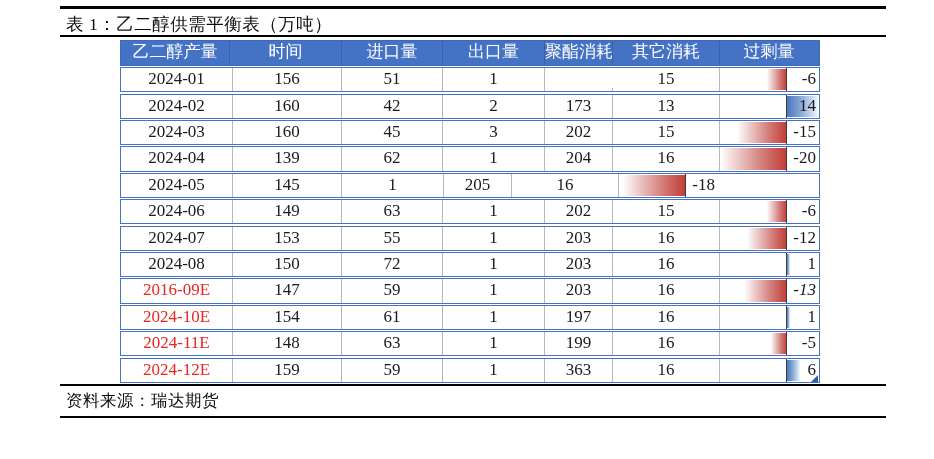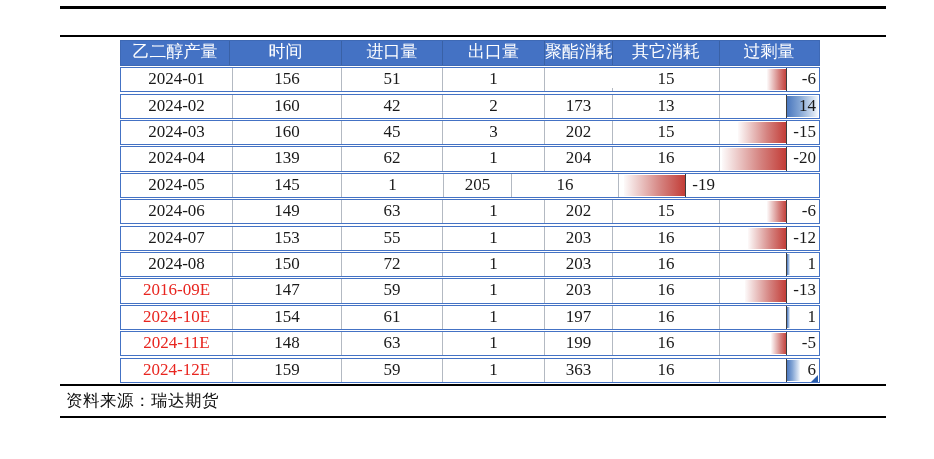--- a/index.html
+++ b/index.html
@@ -57,20 +57,21 @@
   .corner {
     position:absolute; right:0; bottom:0; width:0; height:0; z-index:3;
     border-left:7px solid transparent; border-bottom:7px solid #2a5caa;
   }
 </style>
 </head>
 <body>
 
 <div class="canvas">
   <div class="rule rule-top"></div>
+  <div class="title">表 1：乙二醇供需平衡表（万吨）</div>
   <div class="rule rule-title"></div>
 
   <div class="tablewrap">
     <div class="thead" id="thead">
         <div class="hcell" style="width: 109px;">乙二醇产量</div>
         <div class="hcell" style="width: 112px;">时间</div>
         <div class="hcell" style="width: 101px;">进口量</div>
         <div class="hcell" style="width: 102px;">出口量</div>
         <div class="hcell" style="width: 68px;">聚酯消耗</div>
         <div class="hcell" style="width: 107px;">其它消耗</div>
@@ -131,21 +132,21 @@
         </div>
         <div class="trow">
           <div class="cell" style="width: 112px;">2024-05</div>
           <div class="cell" style="width: 109px;">145</div>
           <div class="cell" style="width: 102px;">1</div>
           <div class="cell" style="width: 68px;">205</div>
           <div class="cell" style="width: 107px;">16</div>
           <div class="cell surplus" style="width: 98px;">
             <div class="neg-bar" style="width: 62px;"></div>
             <div class="axisline"></div>
-            <span class="sval">-19</span>
+            <span class="sval">-18</span>
           </div>
         </div>
         <div class="trow">
           <div class="cell" style="width: 112px;">2024-06</div>
           <div class="cell" style="width: 109px;">149</div>
           <div class="cell" style="width: 101px;">63</div>
           <div class="cell" style="width: 102px;">1</div>
           <div class="cell" style="width: 68px;">202</div>
           <div class="cell" style="width: 107px;">15</div>
           <div class="cell surplus" style="width: 98px;">
@@ -180,21 +181,21 @@
             <span class="sval">1</span>
           </div>
         </div>
         <div class="trow">
           <div class="cell forecast" style="width: 112px;">2016-09E</div>
           <div class="cell" style="width: 109px;">147</div>
           <div class="cell" style="width: 101px;">59</div>
           <div class="cell" style="width: 102px;">1</div>
           <div class="cell" style="width: 68px;">203</div>
           <div class="cell" style="width: 107px;">16</div>
-          <div class="cell surplus" style="width: 98px;">
+          <div class="cell surplus" style="width: 98px; font-style: italic;">
             <div class="neg-bar" style="width: 42px;"></div>
             <div class="axisline"></div>
             <span class="sval">-13</span>
           </div>
         </div>
         <div class="trow">
           <div class="cell forecast" style="width: 112px;">2024-10E</div>
           <div class="cell" style="width: 109px;">154</div>
           <div class="cell" style="width: 101px;">61</div>
           <div class="cell" style="width: 102px;">1</div>

